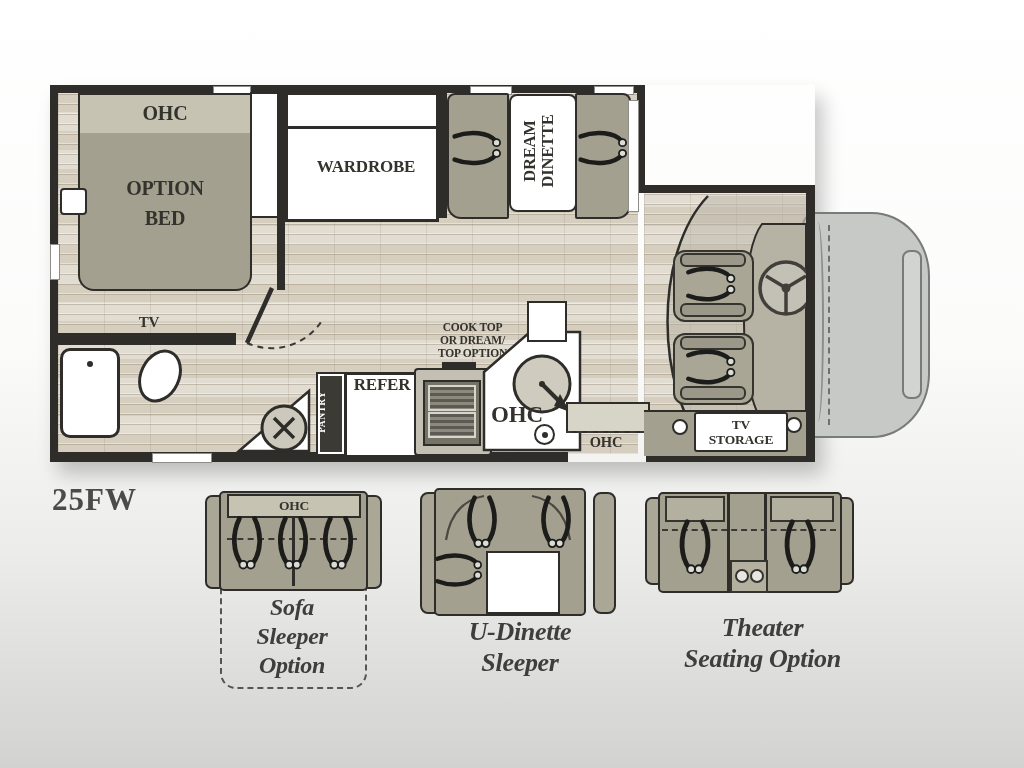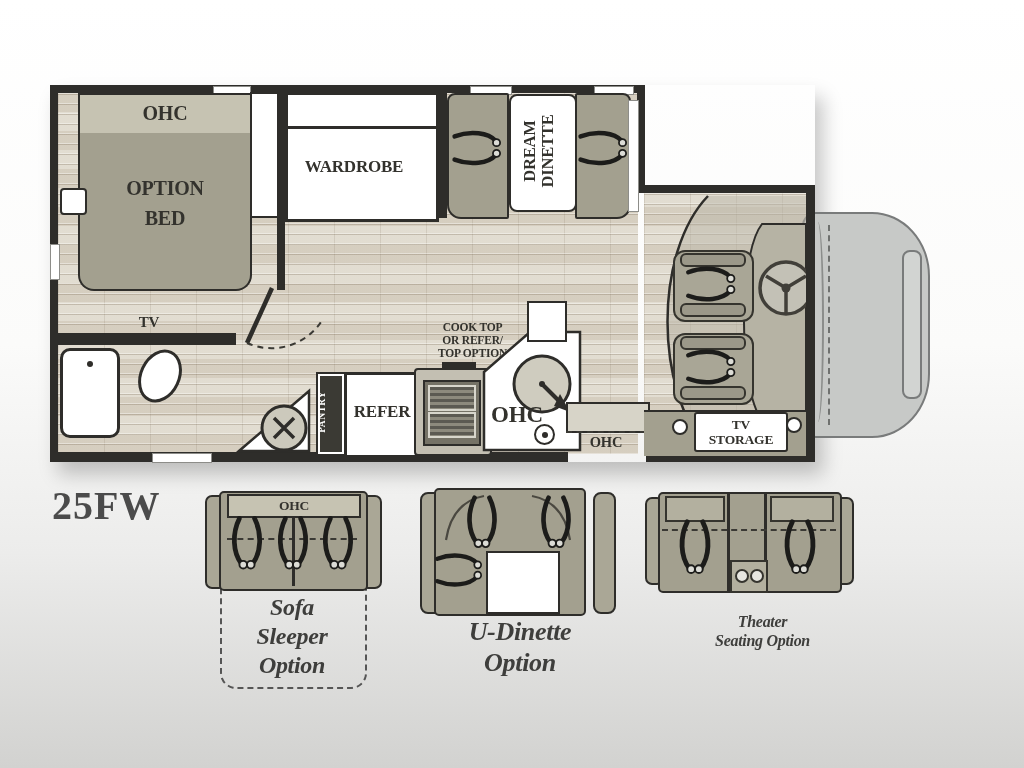--- a/index.html
+++ b/index.html
@@ -86,21 +86,21 @@
     <div class="t" style="font-size:20px;line-height:1.5;padding-top:40px">OPTION
 BED</div>
   </div>
   <div class="a box" style="left:60px;top:188px;width:23px;height:23px;border-width:2.5px;border-radius:4px"></div>
 
   <div class="a box" style="left:250px;top:92px;width:26px;height:122px;border-width:2px"></div>
   <div class="a w" style="left:277px;top:92px;width:8px;height:198px"></div>
 
   <div class="a box" style="left:285px;top:92px;width:148px;height:124px;border-width:3px">
     <div class="a w" style="left:0;top:31px;width:148px;height:3px"></div>
-    <div class="a t" style="left:0;top:62px;width:132px;font-size:17px">WARDROBE</div>
+    <div class="a t" style="left:12px;top:62px;width:132px;font-size:17px">WARDROBE</div>
   </div>
   <div class="a w" style="left:436px;top:92px;width:11px;height:126px"></div>
 
   <div class="a furn" style="left:447px;top:93px;width:58px;height:122px;border-radius:8px 2px 2px 14px"></div>
   <div class="a furn" style="left:575px;top:93px;width:52px;height:122px;border-radius:2px 8px 14px 2px"></div>
   <div class="a box" style="left:509px;top:94px;width:64px;height:114px;border-radius:8px"></div>
   <div class="a t" style="left:486px;top:131px;width:110px;height:40px;font-size:16.5px;transform:rotate(-90deg)">DREAM
 DINETTE</div>
   <div class="a win" style="left:628px;top:100px;width:9px;height:110px"></div>
   <svg class="a" style="left:451px;top:128px" width="50" height="40" viewBox="0 0 56 42">
@@ -122,26 +122,26 @@
   <svg class="a" style="left:128px;top:340px" width="64" height="70" viewBox="0 0 64 70">
     <ellipse cx="32" cy="36" rx="19" ry="26" transform="rotate(25 32 36)" fill="#fff" stroke="#2e2d2a" stroke-width="3"></ellipse>
   </svg>
   <svg class="a" style="left:236px;top:386px" width="78" height="68" viewBox="0 0 78 68">
     <path d="M3,65 L73,5 L73,65 Z" fill="#fff" stroke="#2e2d2a" stroke-width="2.5"></path>
     <circle cx="48" cy="42" r="22" fill="#ccc9bc" stroke="#2e2d2a" stroke-width="3"></circle>
     <path d="M38,32 L58,52 M58,32 L38,52" stroke="#2e2d2a" stroke-width="3.5"></path>
   </svg>
 
   <div class="a t" style="left:405px;top:321px;width:135px;font-size:11.5px">COOK TOP
-OR REFER/
+OR DREAM/
 TOP OPTION</div>
   <div class="a" style="left:316px;top:372px;width:26px;height:80px;background:#3b3a34;border:2px solid var(--line,#2e2d2a);box-shadow:inset 0 0 0 2px #fff"></div>
   <div class="a t" style="left:289px;top:400px;width:80px;height:24px;font-size:9.5px;color:#fff;letter-spacing:.5px;transform:rotate(-90deg)">PANTRY</div>
   <div class="a box" style="left:344px;top:372px;width:70px;height:80px;border-width:3px">
-    <div class="t" style="font-size:17px;padding-top:27px">REFER</div>
+    <div class="t" style="font-size:17px;">REFER</div>
   </div>
   <div class="a" style="left:414px;top:368px;width:74px;height:84px;background:#c3bfb2;border:2.5px solid var(--line,#2e2d2a);border-radius:4px">
     <div class="a w" style="left:26px;top:-8px;width:34px;height:8px"></div>
     <div class="a" style="left:7px;top:10px;width:54px;height:62px;background:#757266;border:2px solid #2e2d2a">
       <div class="a" style="left:3px;top:3px;width:44px;height:22px;border:2px solid #d8d6cc;background:repeating-linear-gradient(180deg,#5c5a52 0 3px,#8d8a7d 3px 6px)"></div>
       <div class="a" style="left:3px;top:30px;width:44px;height:22px;border:2px solid #d8d6cc;background:repeating-linear-gradient(180deg,#5c5a52 0 3px,#8d8a7d 3px 6px)"></div>
     </div>
   </div>
   <svg class="a" style="left:482px;top:330px" width="100" height="122" viewBox="0 0 100 122">
     <path d="M2,42 L48,2 L98,2 L98,120 L2,120 Z" fill="#fff" stroke="#2e2d2a" stroke-width="2.5"></path>
@@ -174,21 +174,21 @@
       </svg>
   </div>
   <div class="a" style="left:644px;top:410px;width:162px;height:44px;background:var(--furniture,#a3a08f);border-top:2.5px solid var(--line,#2e2d2a)"></div>
   <div class="a" style="left:672px;top:419px;width:12px;height:12px;background:#fff;border:2.5px solid #2e2d2a;border-radius:50%"></div>
   <div class="a" style="left:786px;top:417px;width:12px;height:12px;background:#fff;border:2.5px solid #2e2d2a;border-radius:50%"></div>
   <div class="a box" style="left:694px;top:412px;width:90px;height:36px;border-width:2.5px;border-radius:3px">
     <div class="t" style="font-size:13.5px;line-height:1.1;padding-top:4px">TV
 STORAGE</div>
   </div>
 
-  <div class="a" style="left:52px;top:482px;font-weight:bold;font-size:40px;color:#4b4b4b;letter-spacing:1px">25FW</div>
+  <div class="a" style="left:52px;top:482px;font-weight:bold;font-size:31px;color:#4b4b4b;letter-spacing:1px">25FW</div>
 
   <div class="a" style="left:220px;top:555px;width:143px;height:130px;border:2.5px dashed #555;border-radius:4px 4px 16px 16px"></div>
   <div class="a" style="left:205px;top:495px;width:17px;height:90px;background:#aaa796;border:2.5px solid var(--line,#2e2d2a);border-radius:7px"></div>
   <div class="a" style="left:361px;top:495px;width:17px;height:90px;background:#aaa796;border:2.5px solid var(--line,#2e2d2a);border-radius:7px"></div>
   <div class="a furn" style="left:219px;top:491px;width:145px;height:96px;border-radius:5px">
     <div class="a lite" style="left:6px;top:1px;width:130px;height:20px;border-width:2px">
       <div class="t" style="font-size:13.5px;padding-top:2px">OHC</div>
     </div>
     <div class="a dash" style="left:6px;top:45px;width:130px;height:0"></div>
     <div class="a" style="left:71px;top:23px;width:2.5px;height:70px;background:var(--line,#2e2d2a)"></div>
@@ -217,37 +217,37 @@
   <svg class="a" style="left:465px;top:494px" width="34" height="54" viewBox="0 0 36 58">
       <use href="#beltV"></use>
     </svg>
   <svg class="a" style="left:539px;top:494px" width="34" height="54" viewBox="0 0 36 58">
       <use href="#beltV"></use>
     </svg>
   <svg class="a" style="left:434px;top:550px" width="48" height="40" viewBox="0 0 56 42">
       <use href="#beltH"></use>
     </svg>
   <div class="a opt" style="left:425px;top:616px;width:190px;font-size:26px">U-Dinette
-Option</div>
+Sleeper</div>
 
   <div class="a" style="left:645px;top:497px;width:15px;height:84px;background:#aaa796;border:2.5px solid var(--line,#2e2d2a);border-radius:7px"></div>
   <div class="a" style="left:835px;top:497px;width:15px;height:84px;background:#aaa796;border:2.5px solid var(--line,#2e2d2a);border-radius:7px"></div>
   <div class="a furn" style="left:658px;top:492px;width:180px;height:97px;border-radius:5px">
     <div class="a" style="left:5px;top:2px;width:56px;height:22px;background:#b3b09f;border:2px solid #35342e"></div>
     <div class="a" style="left:110px;top:2px;width:60px;height:22px;background:#b3b09f;border:2px solid #35342e"></div>
     <div class="a" style="left:67px;top:0;width:3px;height:97px;background:var(--line,#2e2d2a)"></div>
     <div class="a" style="left:104px;top:0;width:3px;height:97px;background:var(--line,#2e2d2a)"></div>
     <div class="a dash" style="left:2px;top:35px;width:174px;height:0"></div>
     <div class="a" style="left:70px;top:66px;width:34px;height:29px;background:#b3b09f;border:2px solid #35342e">
       <div class="a" style="left:3px;top:7px;width:10px;height:10px;background:#e7e6e0;border:2px solid #35342e;border-radius:50%"></div>
       <div class="a" style="left:18px;top:7px;width:10px;height:10px;background:#e7e6e0;border:2px solid #35342e;border-radius:50%"></div>
     </div>
     <svg class="a" style="left:15px;top:24px" width="40" height="56" viewBox="0 0 36 58">
         <use href="#beltV"></use>
       </svg>
     <svg class="a" style="left:120px;top:24px" width="40" height="56" viewBox="0 0 36 58">
         <use href="#beltV"></use>
       </svg>
   </div>
-  <div class="a opt" style="left:655px;top:612px;width:215px;font-size:16px">Theater
+  <div class="a opt" style="left:655px;top:612px;width:215px;font-size:26px">Theater
 Seating Option</div>
 
 </div>
 
 </body></html>

